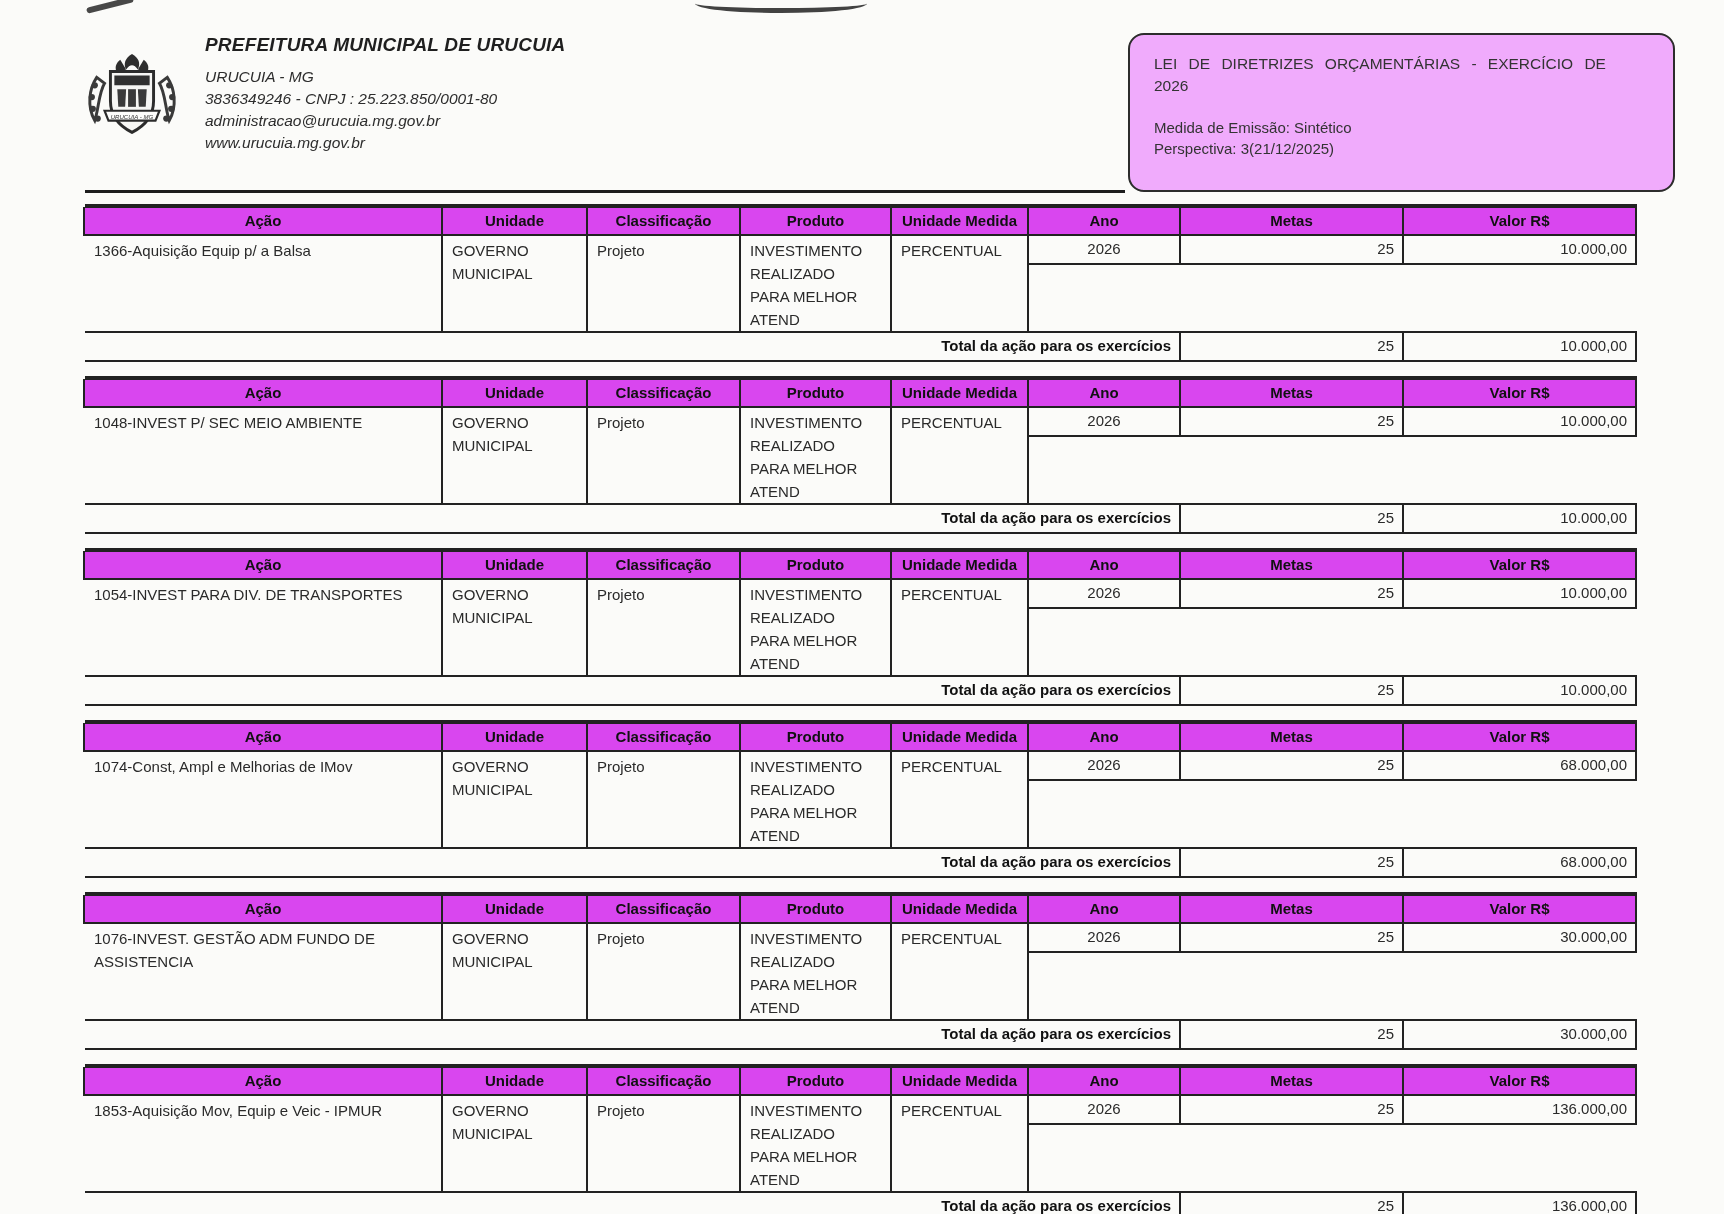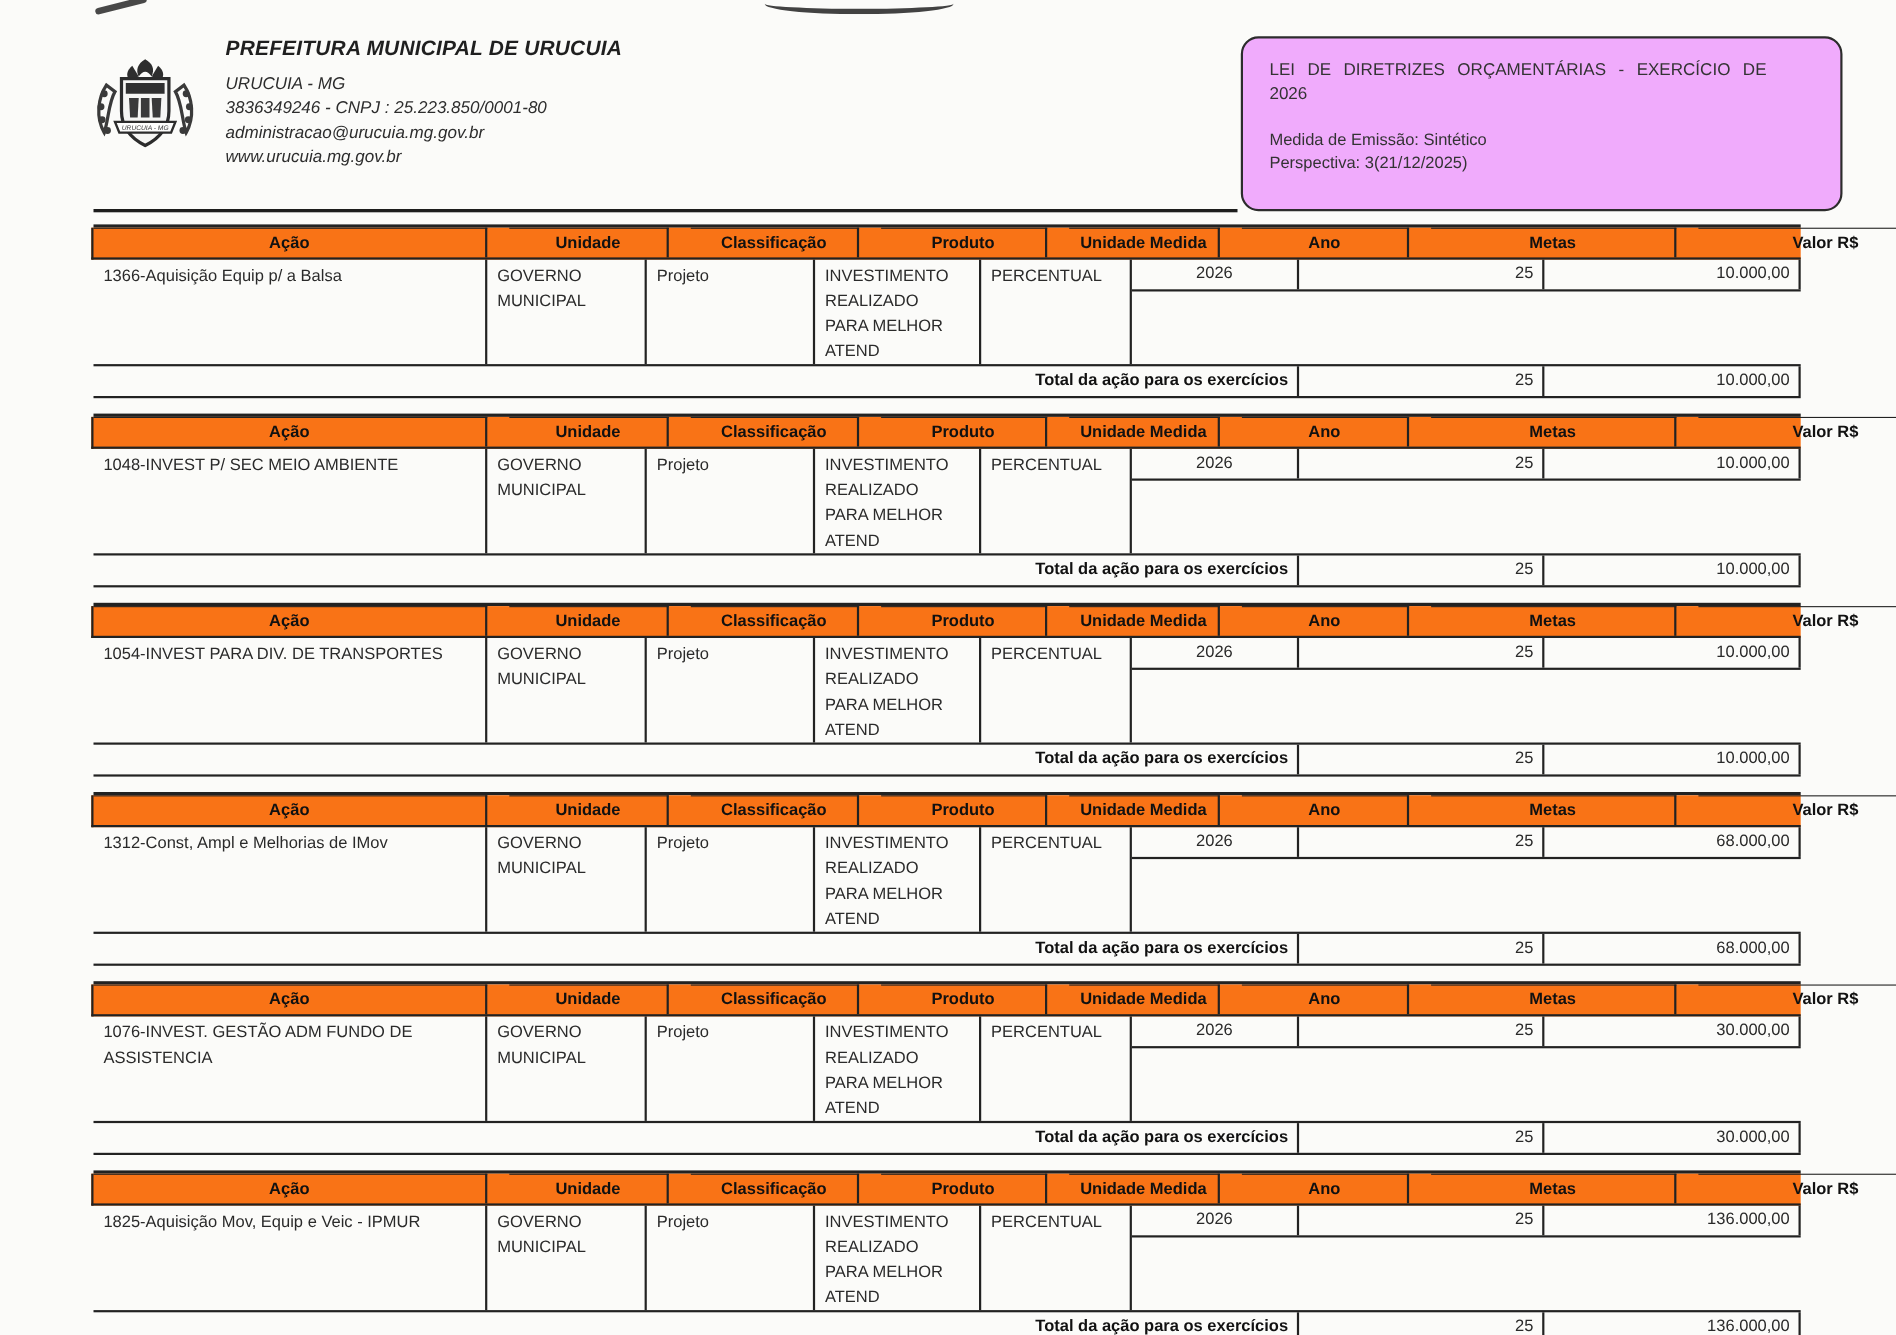--- a/index.html
+++ b/index.html
@@ -41,22 +41,21 @@
   .report-meta{margin-top:20px;font-size:15px;line-height:21px;color:#333;}
 
   
   .sections{position:absolute;left:85px;top:204px;width:1552px;}
   .acao-section{margin-bottom:14px;border-top:3px solid #222;}
 
   .hrow{
     display:grid;margin-left:-2px;
     grid-template-columns:358px 145px 153px 151px 137px 152px 223px 233px;
     border-left:2px solid #222;border-bottom:2px solid #222;
-    background:#f97316;
-    gap:20px;
+    background:#d946ef;
   }
   .hcell{
     box-sizing:border-box;height:27px;line-height:26px;
     font-weight:bold;font-size:15px;text-align:center;color:#111;
     border-right:2px solid #222;border-top:1px solid #222;
   }
 
   .brow{
     display:grid;
     grid-template-columns:358px 145px 153px 151px 137px 608px;
@@ -255,21 +254,21 @@
       <div class="hcell">Ação</div>
       <div class="hcell">Unidade</div>
       <div class="hcell">Classificação</div>
       <div class="hcell">Produto</div>
       <div class="hcell">Unidade Medida</div>
       <div class="hcell">Ano</div>
       <div class="hcell">Metas</div>
       <div class="hcell">Valor R$</div>
     </div>
     <div class="brow">
-      <div class="bcell pre">1312-Const, Ampl e Melhorias de IMov</div>
+      <div class="bcell pre">1074-Const, Ampl e Melhorias de IMov</div>
       <div class="bcell pre">GOVERNO
 MUNICIPAL</div>
       <div class="bcell">Projeto</div>
       <div class="bcell pre">INVESTIMENTO
 REALIZADO
 PARA MELHOR
 ATEND</div>
       <div class="bcell">PERCENTUAL</div>
       <div class="rightstack">
         <div class="yearrow">
@@ -330,21 +329,21 @@
       <div class="hcell">Ação</div>
       <div class="hcell">Unidade</div>
       <div class="hcell">Classificação</div>
       <div class="hcell">Produto</div>
       <div class="hcell">Unidade Medida</div>
       <div class="hcell">Ano</div>
       <div class="hcell">Metas</div>
       <div class="hcell">Valor R$</div>
     </div>
     <div class="brow">
-      <div class="bcell pre">1825-Aquisição Mov, Equip e Veic - IPMUR</div>
+      <div class="bcell pre">1853-Aquisição Mov, Equip e Veic - IPMUR</div>
       <div class="bcell pre">GOVERNO
 MUNICIPAL</div>
       <div class="bcell">Projeto</div>
       <div class="bcell pre">INVESTIMENTO
 REALIZADO
 PARA MELHOR
 ATEND</div>
       <div class="bcell">PERCENTUAL</div>
       <div class="rightstack">
         <div class="yearrow">

